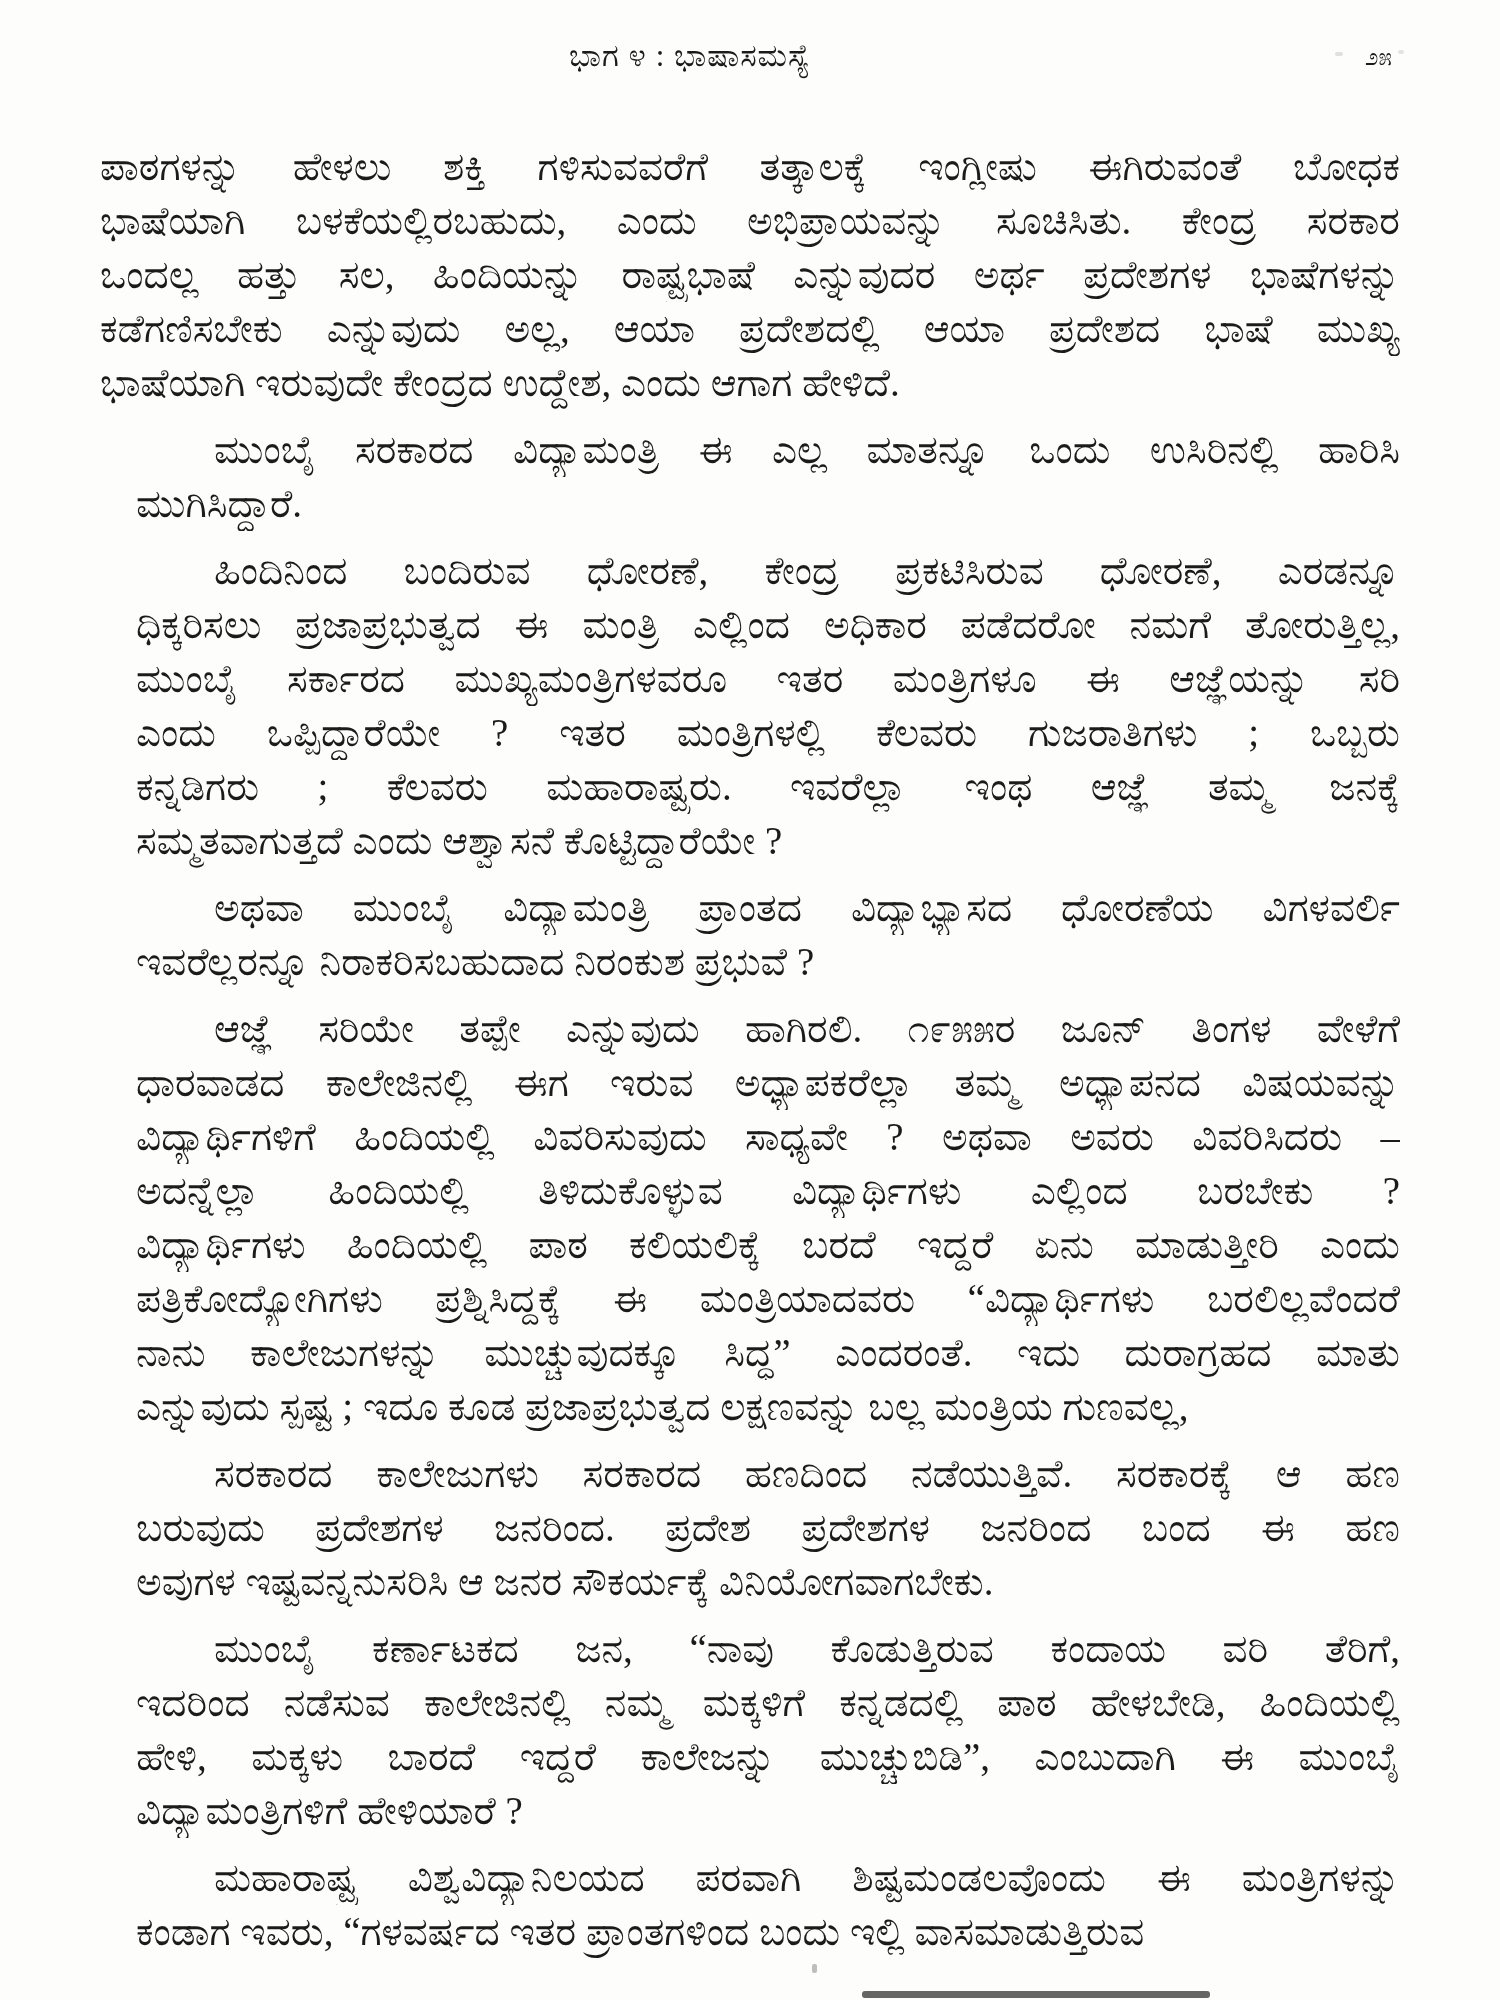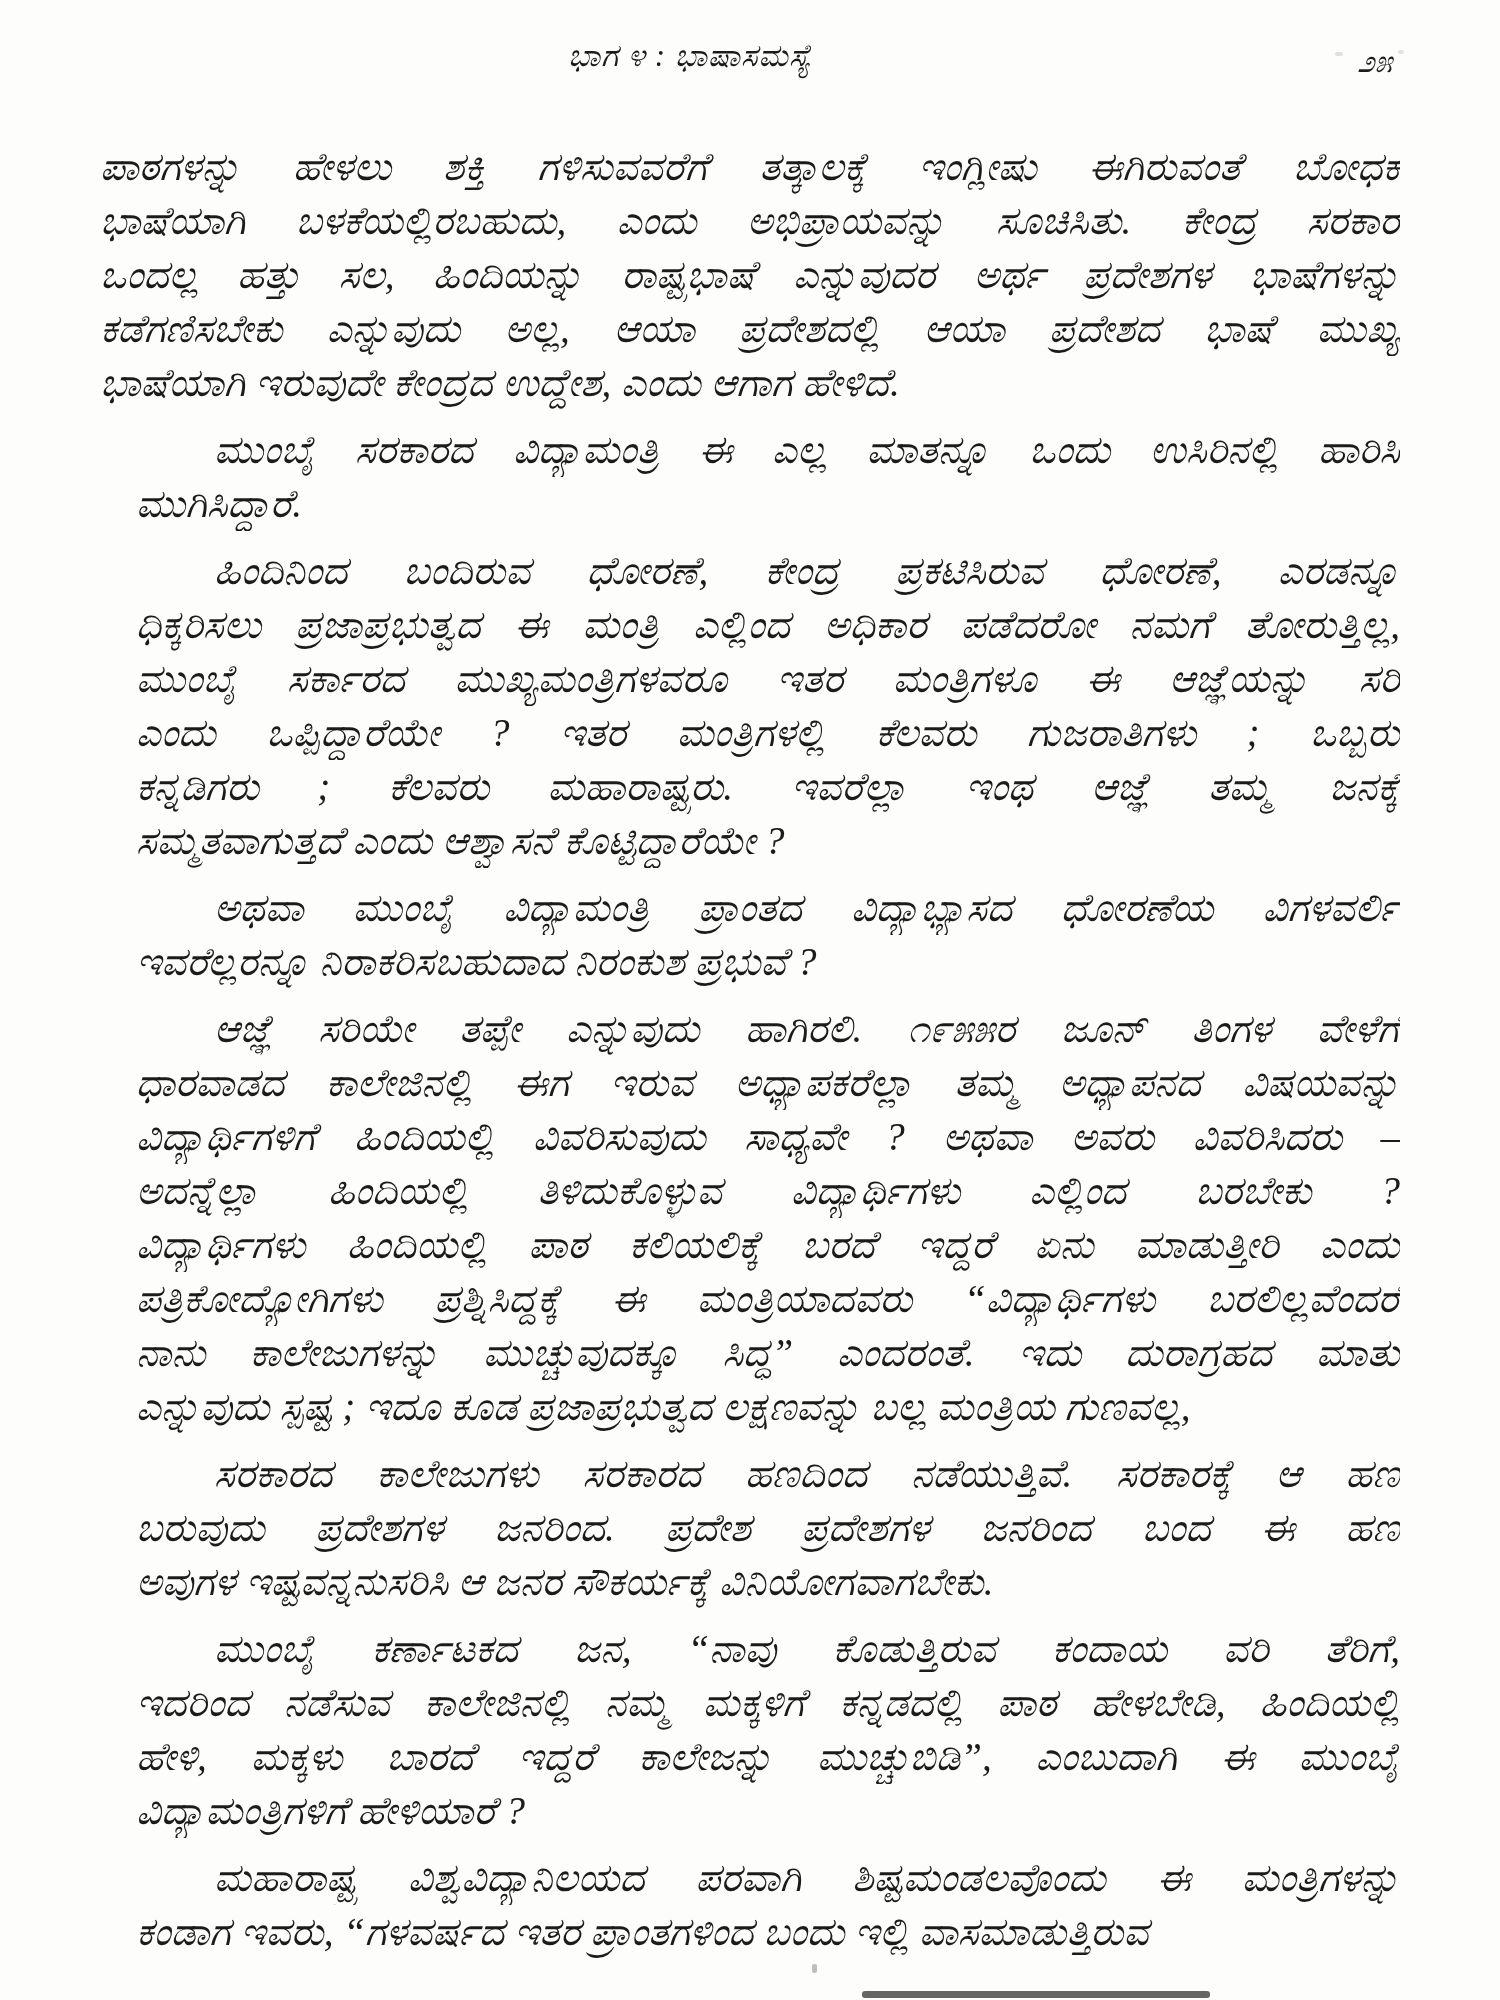--- a/index.html
+++ b/index.html
@@ -9,21 +9,20 @@
   }
   .page-scan {
     position: relative;
     width: 1500px;
     height: 2000px;
     margin: 0 auto;
     background: #fdfdfb;
     color: #1b1b1b;
     font-family: "Liberation Serif", "DejaVu Serif", serif;
     overflow: hidden;
-    font-style: italic;
   }
   .running-header {
     position: absolute;
     top: 38px;
     left: 0;
     width: 100%;
     height: 50px;
   }
   .header-title {
     position: absolute;
@@ -31,21 +30,21 @@
     right: 120px;
     text-align: center;
     font-size: 31px;
     letter-spacing: 1px;
     white-space: nowrap;
   }
   .page-number {
     position: absolute;
     right: 108px;
     top: 6px;
-    font-size: 31px;
+    font-size: 24px;
   }
   .page-body {
     position: absolute;
     top: 140px;
     left: 100px;
     width: 1300px;
     font-size: 39px;
     line-height: 54px;
   }
   .para { margin: 0; }

